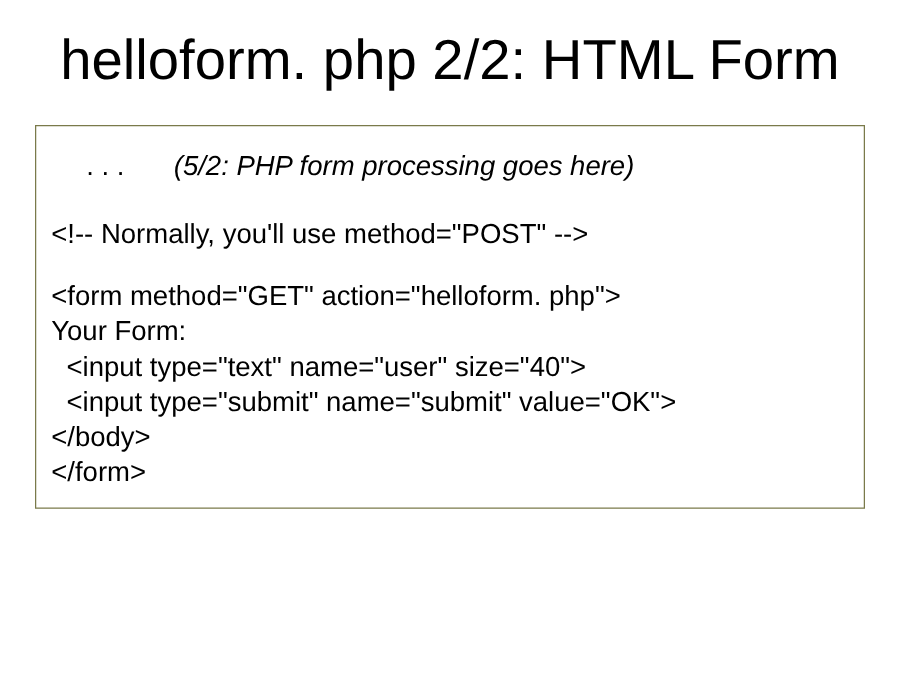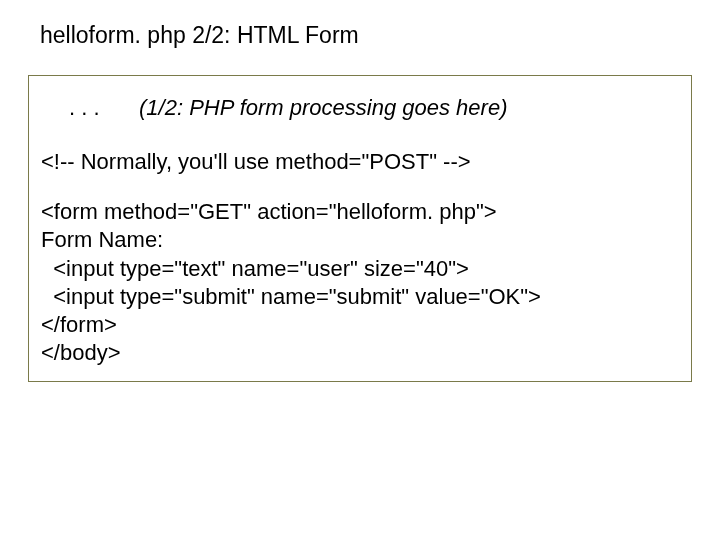--- a/index.html
+++ b/index.html
@@ -12,23 +12,23 @@
     color: #000;
     overflow: hidden;
   }
   .slide {
     width: 720px;
     height: 540px;
     position: relative;
     box-sizing: border-box;
   }
   .title {
-    font-size: 23px;
+    font-size: 45px;
     font-weight: 400;
-    text-align: left;
+    text-align: center;
     padding: 22px 40px 10px 40px;
     letter-spacing: 0px;
   }
   .code-box {
     margin: 16px 28px 0 28px;
     border: 1px solid #7a7a4a;
     padding: 18px 12px 14px 12px;
     font-size: 22px;
     line-height: 1.28;
   }
@@ -55,31 +55,31 @@
 <body>
 
 <div class="slide">
 
   <div class="title">helloform. php 2/2: HTML Form</div>
 
   <div class="code-box">
 
     <div class="row1">
       <span class="ellipsis">. . .</span>
-      <span class="italic">(1/2: PHP form processing goes here)</span>
+      <span class="italic">(5/2: PHP form processing goes here)</span>
     </div>
 
     <div class="block">
       <span class="code-line">&lt;!-- Normally, you'll use method="POST" --&gt;</span>
     </div>
 
     <div>
       <div class="code-line">&lt;form method="GET" action="helloform. php"&gt;</div>
-      <div class="code-line">Form Name:</div>
+      <div class="code-line">Your Form:</div>
       <div class="code-line">  &lt;input type="text" name="user" size="40"&gt;</div>
       <div class="code-line">  &lt;input type="submit" name="submit" value="OK"&gt;</div>
+      <div class="code-line">&lt;/body&gt;</div>
       <div class="code-line">&lt;/form&gt;</div>
-      <div class="code-line">&lt;/body&gt;</div>
     </div>
 
   </div>
 
 </div>
 
 </body></html>

